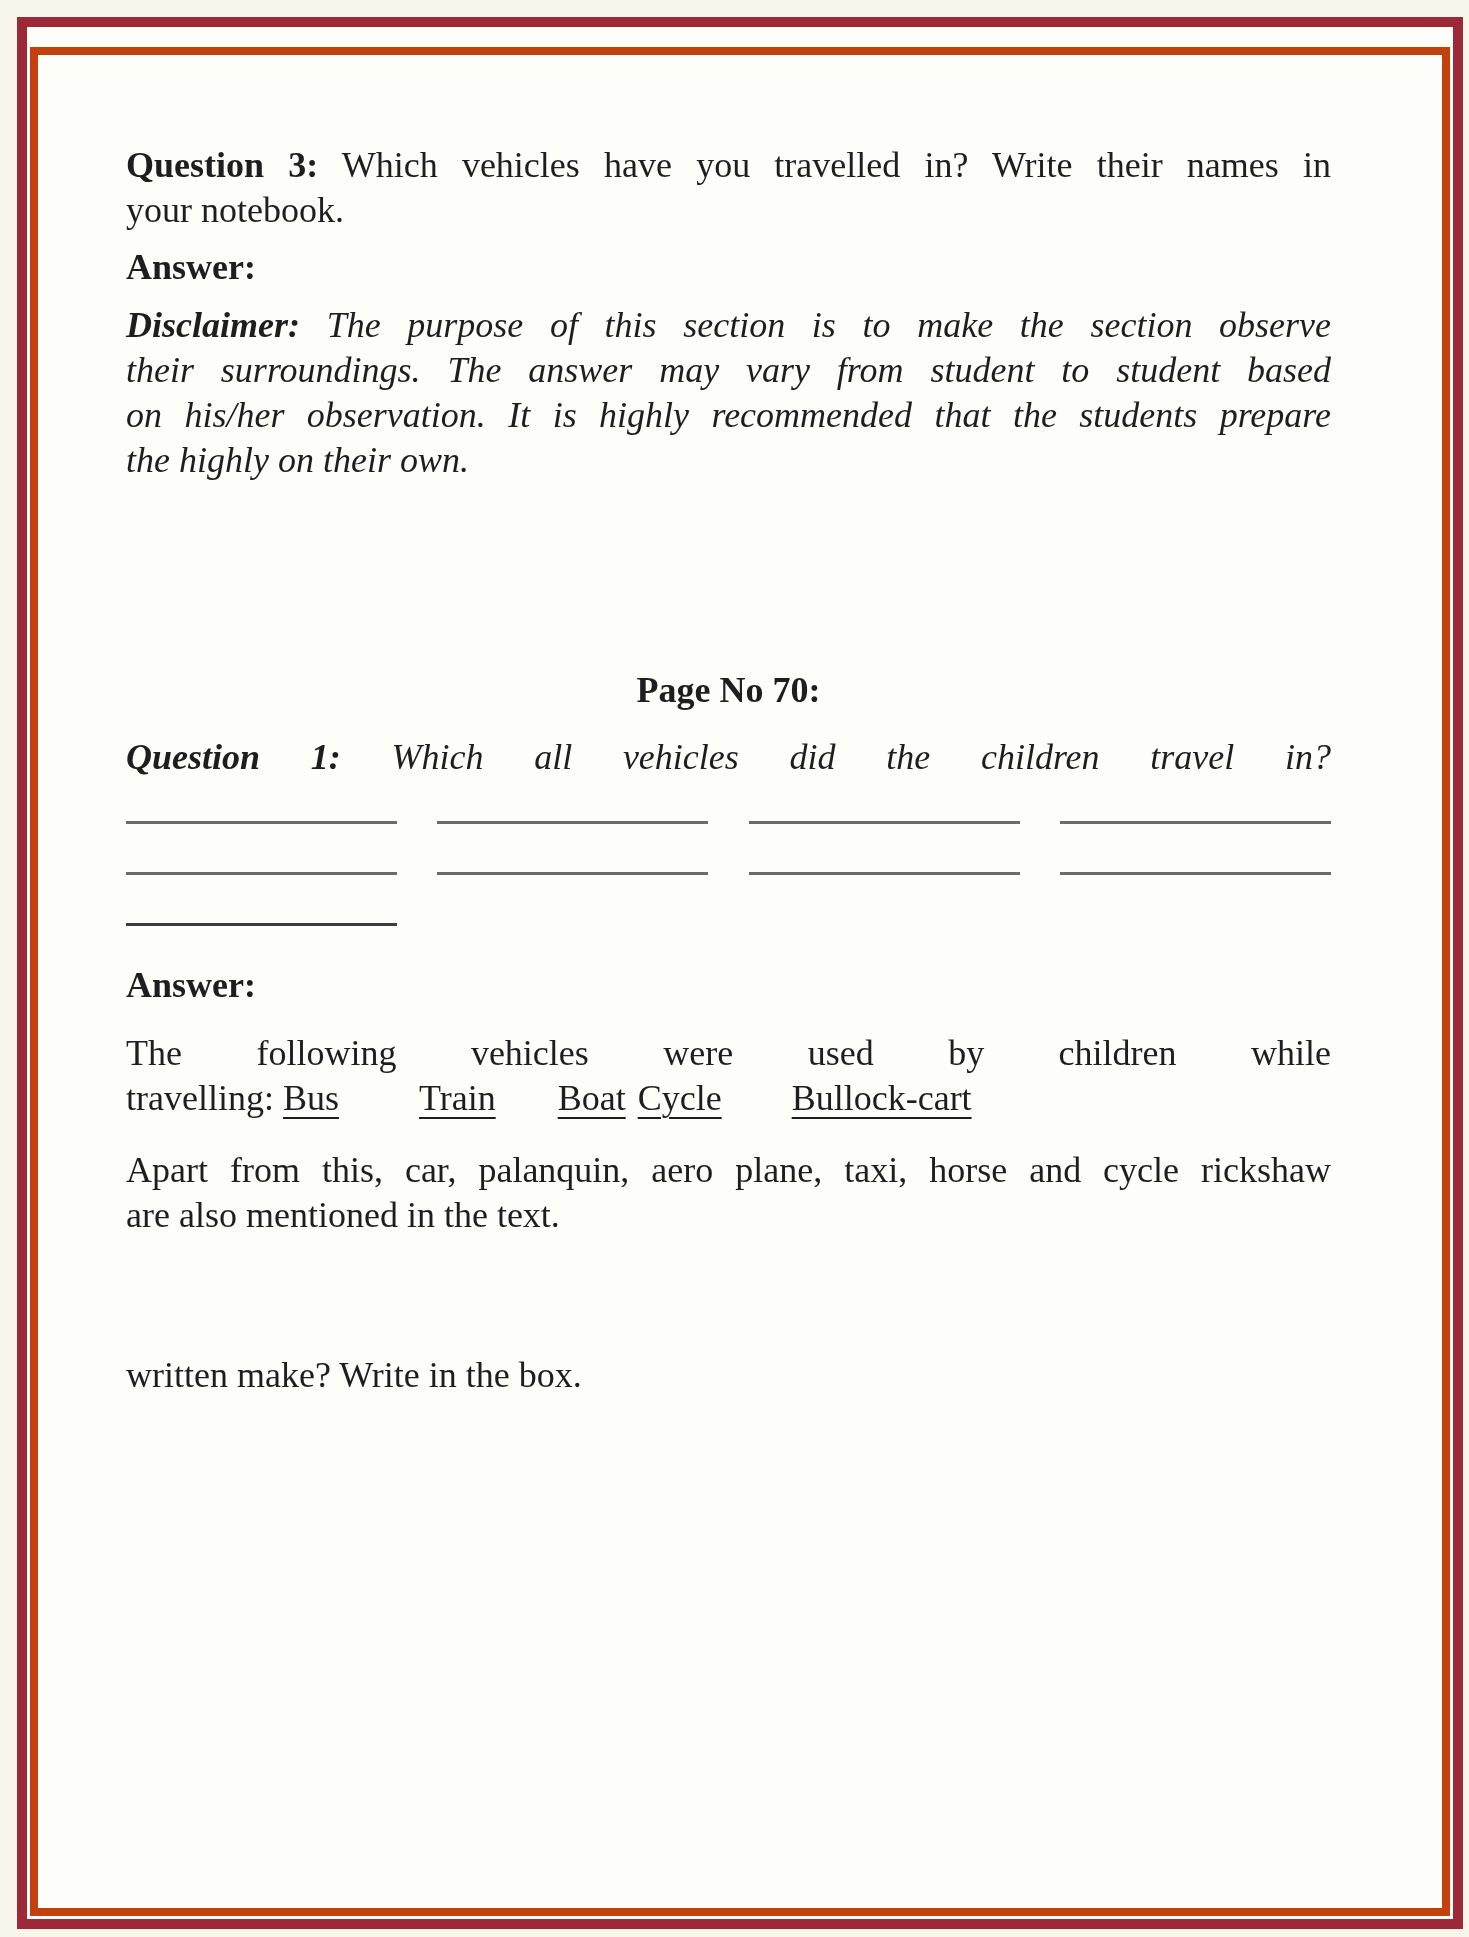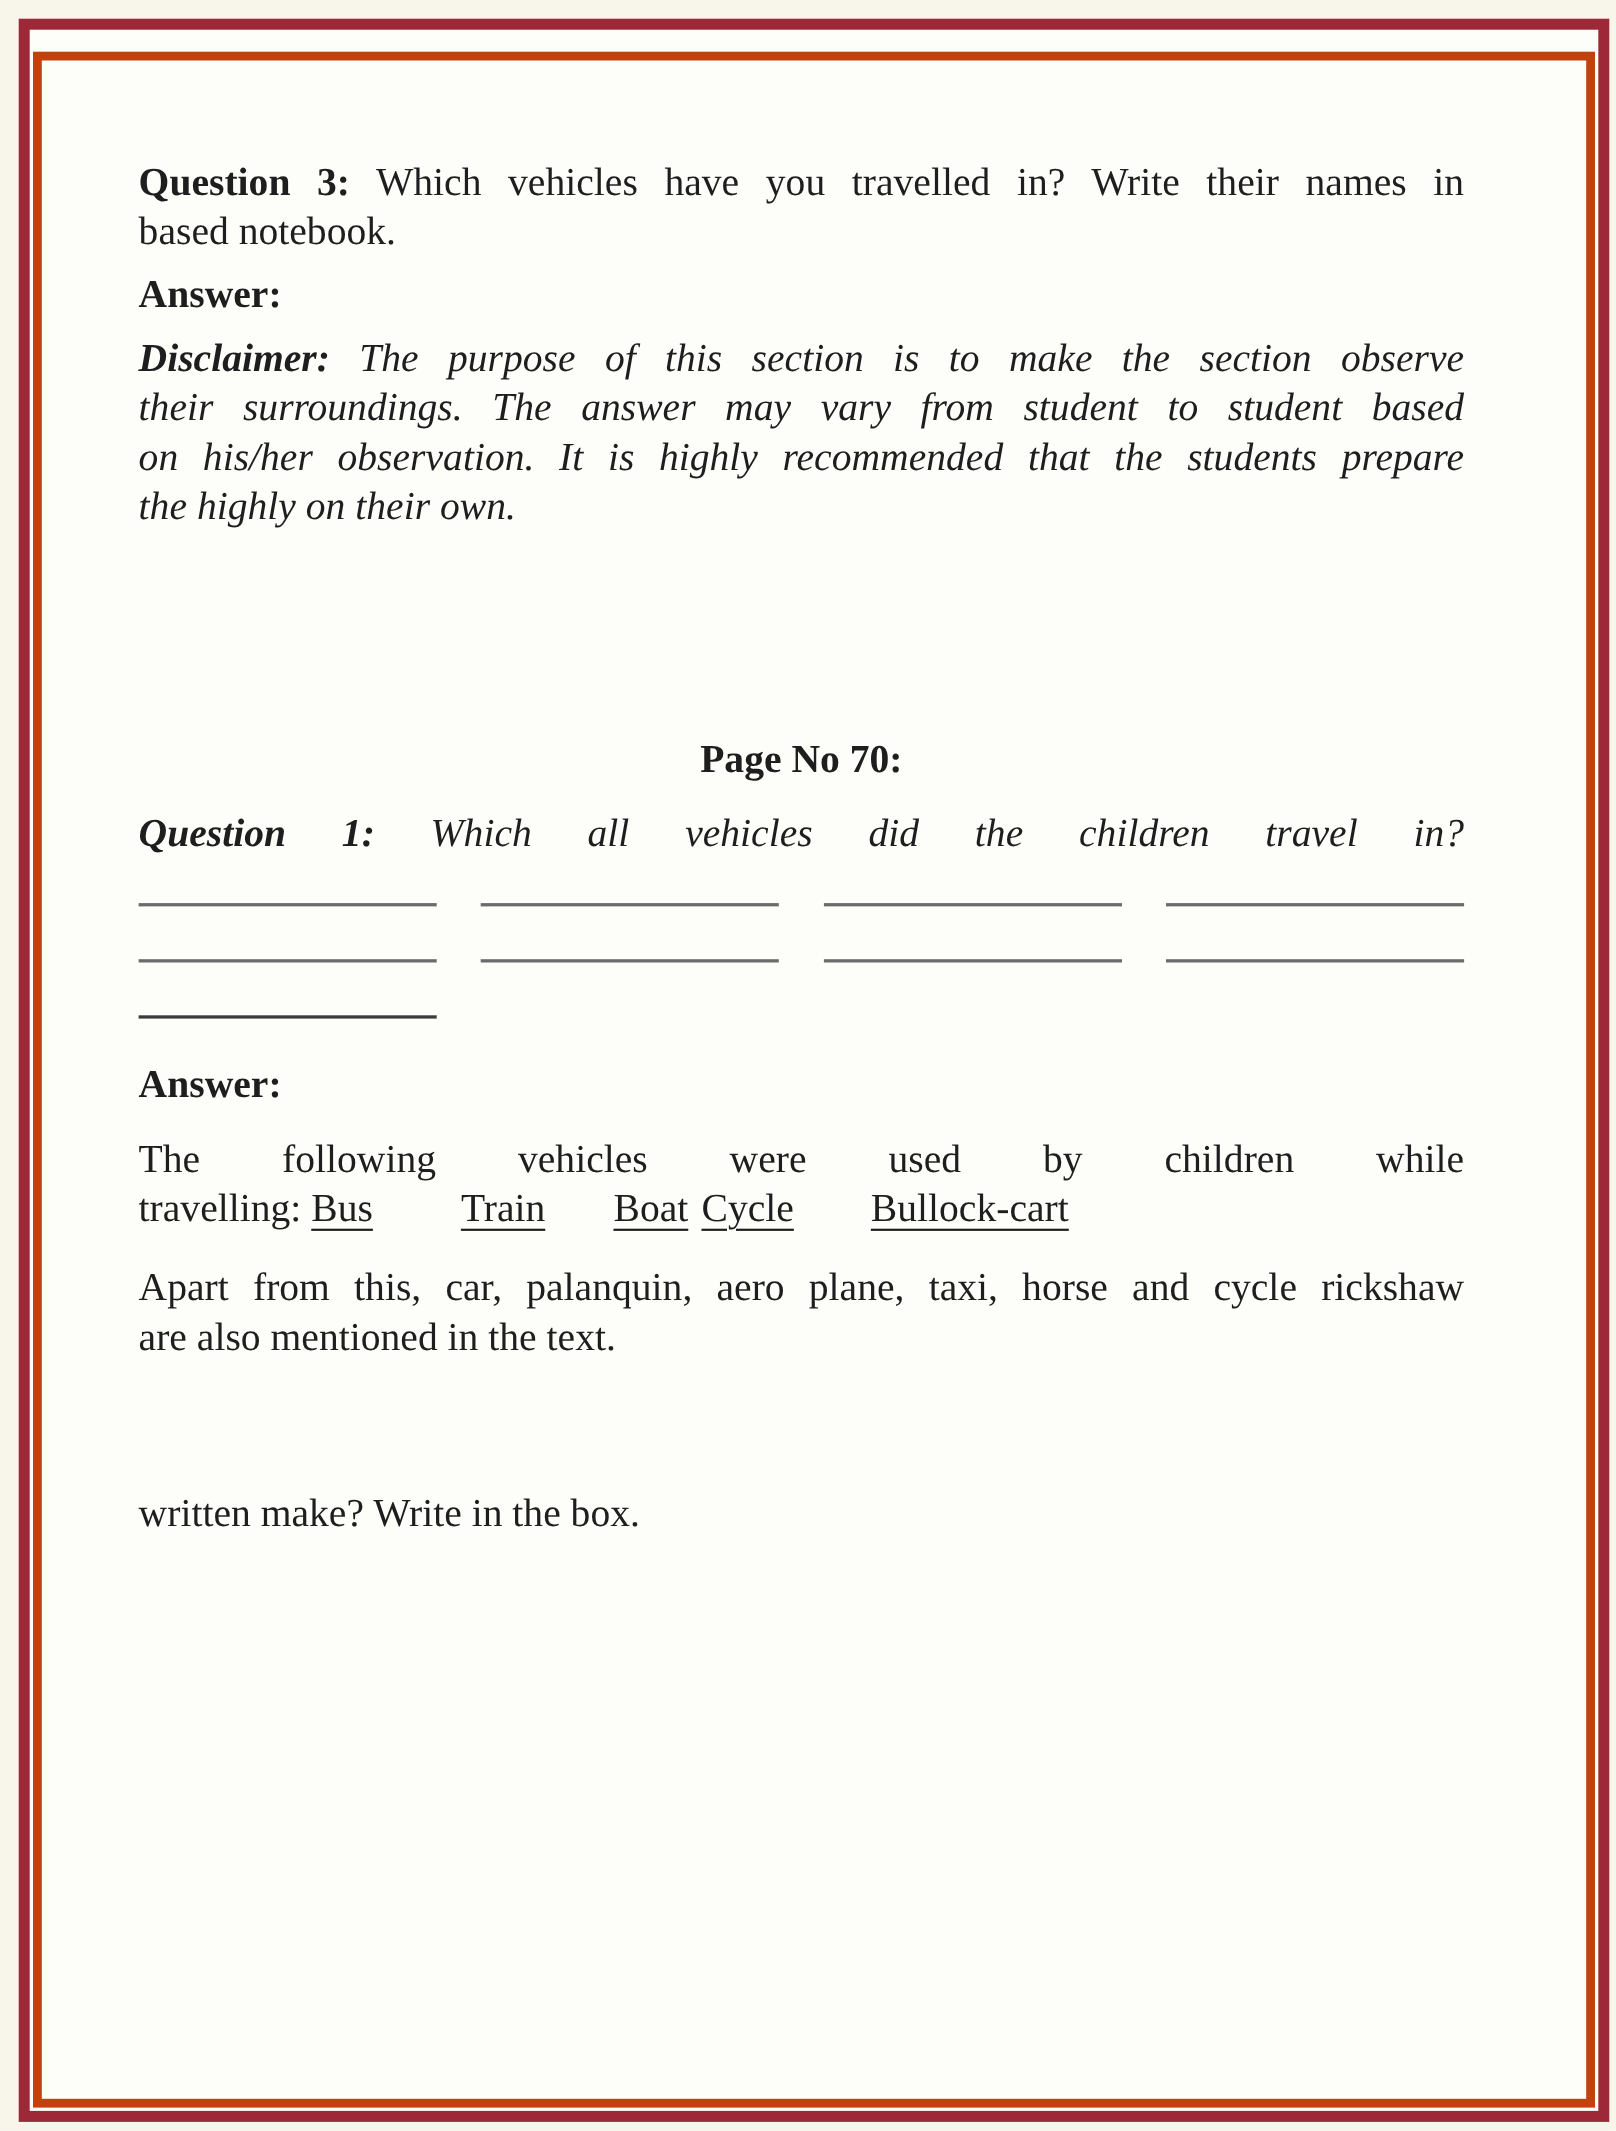--- a/index.html
+++ b/index.html
@@ -69,21 +69,21 @@
 </style>
 </head>
 <body>
 
 <div class="frame-outer">
   <div class="frame-inner">
     <div class="content">
 
       <div class="para">
         <div class="jline"><span class="b">Question 3:</span><span> Which vehicles have you travelled in? Write their names in</span></div>
-        <div class="lline">based notebook.</div>
+        <div class="lline">your notebook.</div>
       </div>
 
       <div class="answer-label">Answer:</div>
 
       <div class="para disclaimer italic">
         <div class="jline"><span class="b">Disclaimer:</span><span> The purpose of this section is to make the section observe</span></div>
         <div class="jline">their surroundings. The answer may vary from student to student based</div>
         <div class="jline">on his/her observation. It is highly recommended that the students prepare</div>
         <div class="lline">the highly on their own.</div>
       </div>

